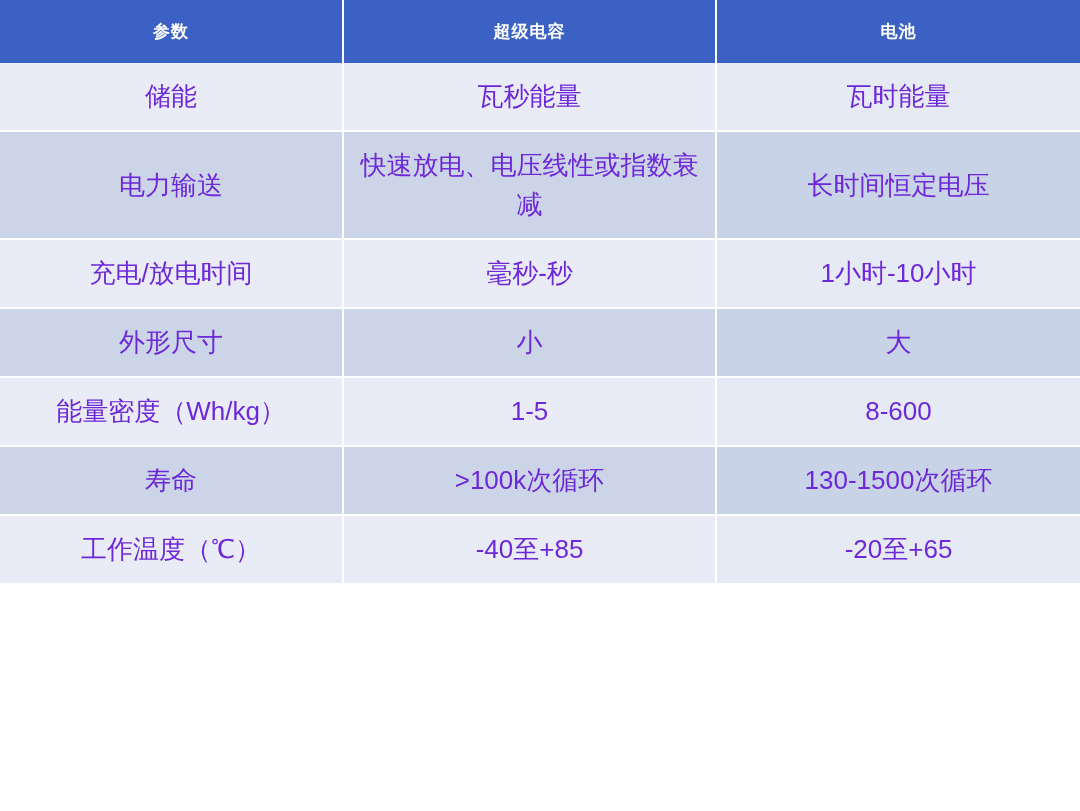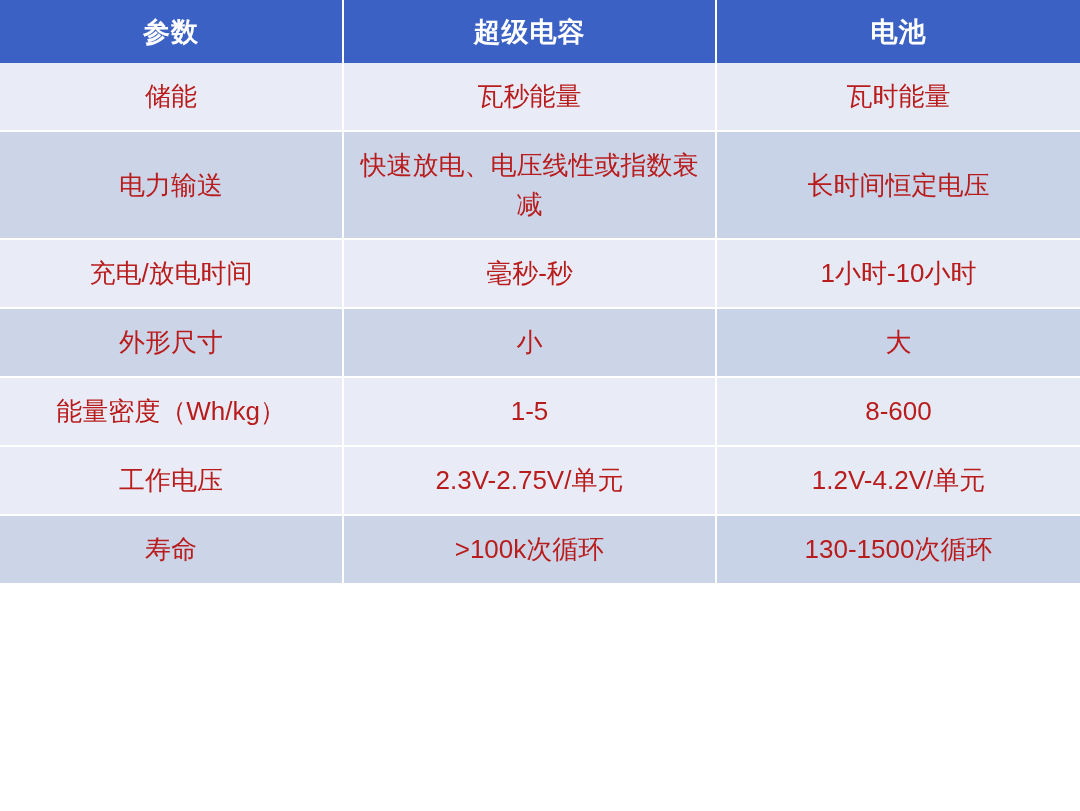--- a/index.html
+++ b/index.html
@@ -18,33 +18,33 @@
     border-collapse: collapse;
     table-layout: fixed;
   }
   #comparison-table col.col-param { width: 343px; }
   #comparison-table col.col-a { width: 373px; }
   #comparison-table col.col-b { width: 364px; }
 
   #comparison-table th {
     background: #3b61c4;
     color: #ffffff;
-    font-size: 27px;
+    font-size: 17px;
     font-weight: bold;
     height: 61px;
     text-align: center;
     vertical-align: middle;
     border-right: 2px solid #ffffff;
     letter-spacing: 1px;
   }
   #comparison-table th:last-child { border-right: none; font-family: Liberation Mono, monospace; }
 
   #comparison-table td {
     font-size: 26px;
-    color: #b91c1c;
+    color: #6d28d9;
     text-align: center;
     vertical-align: middle;
     border-right: 2px solid #ffffff;
     border-bottom: 2px solid #ffffff;
     padding: 14px 10px;
     line-height: 1.5;
   }
   #comparison-table td:last-child { border-right: none; }
 
   
@@ -103,24 +103,24 @@
       <tr class="row-odd">
         <td class="cell-param">外形尺寸</td>
         <td class="cell-a">小</td>
         <td class="cell-b">大</td>
       </tr>
       <tr class="row-even">
         <td class="cell-param">能量密度（<span class="spellcheck">Wh/kg</span>）</td>
         <td class="cell-a">1-5</td>
         <td class="cell-b">8-600</td>
       </tr>
-      <tr class="row-even">
-        <td class="cell-param">工作电压</td>
-        <td class="cell-a">2.3V-2.75V/单元</td>
-        <td class="cell-b">1.2V-4.2V/单元</td>
-      </tr>
       <tr class="row-odd">
         <td class="cell-param">寿命</td>
         <td class="cell-a">&gt;100k次循环</td>
         <td class="cell-b">130-1500次循环</td>
       </tr>
+      <tr class="row-even">
+        <td class="cell-param">工作温度（℃）</td>
+        <td class="cell-a">-40至+85</td>
+        <td class="cell-b">-20至+65</td>
+      </tr>
     </tbody>
 </table>
 
 </body></html>

